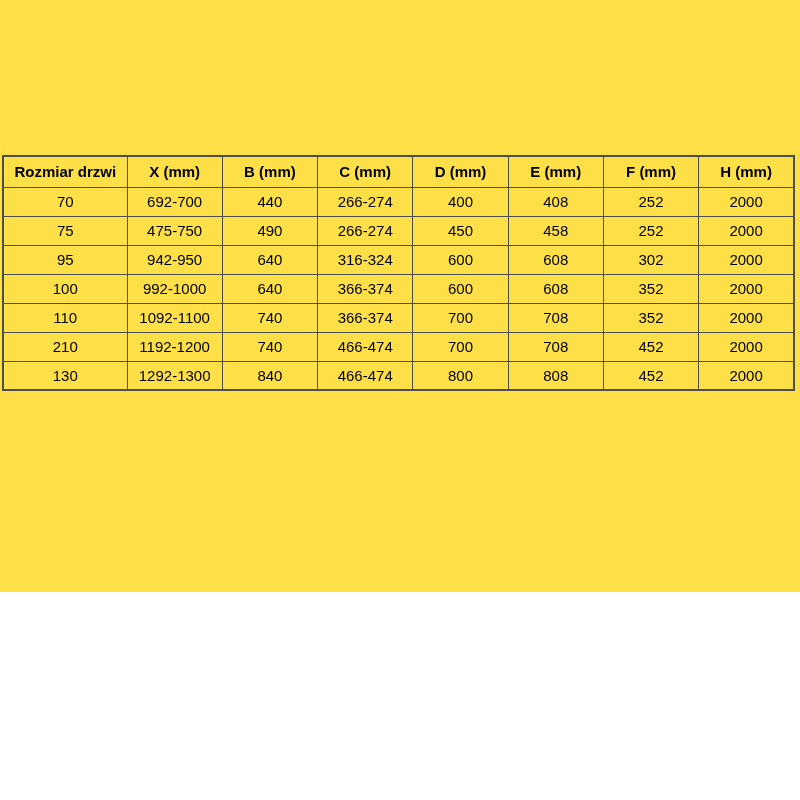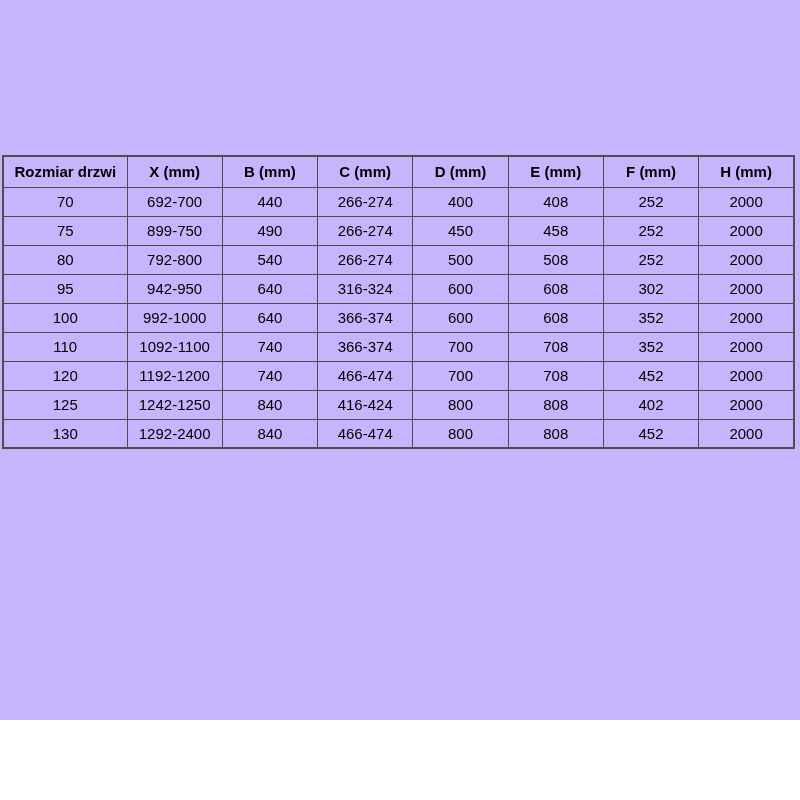--- a/index.html
+++ b/index.html
@@ -7,22 +7,22 @@
     margin: 0;
     padding: 0;
     width: 800px;
     height: 800px;
     background: #ffffff;
     font-family: "Liberation Sans", sans-serif;
   }
   .page {
     position: relative;
     width: 800px;
-    height: 720px;
-    background: #c4b5fd;
+    height: 592px;
+    background: #fde047;
     overflow: hidden;
   }
   table.size-table {
     position: absolute;
     top: 155px;
     left: 2px;
     width: 793px;
     border-collapse: collapse;
     table-layout: fixed;
     border: 2px solid #4d4d4d;
@@ -81,35 +81,25 @@
           <td>692-700</td>
           <td>440</td>
           <td>266-274</td>
           <td>400</td>
           <td>408</td>
           <td>252</td>
           <td>2000</td>
         </tr>
         <tr>
           <td>75</td>
-          <td>899-750</td>
+          <td>475-750</td>
           <td>490</td>
           <td>266-274</td>
           <td>450</td>
           <td>458</td>
-          <td>252</td>
-          <td>2000</td>
-        </tr>
-        <tr>
-          <td>80</td>
-          <td>792-800</td>
-          <td>540</td>
-          <td>266-274</td>
-          <td>500</td>
-          <td>508</td>
           <td>252</td>
           <td>2000</td>
         </tr>
         <tr>
           <td>95</td>
           <td>942-950</td>
           <td>640</td>
           <td>316-324</td>
           <td>600</td>
           <td>608</td>
@@ -130,42 +120,32 @@
           <td>110</td>
           <td>1092-1100</td>
           <td>740</td>
           <td>366-374</td>
           <td>700</td>
           <td>708</td>
           <td>352</td>
           <td>2000</td>
         </tr>
         <tr>
-          <td>120</td>
+          <td>210</td>
           <td>1192-1200</td>
           <td>740</td>
           <td>466-474</td>
           <td>700</td>
           <td>708</td>
           <td>452</td>
           <td>2000</td>
         </tr>
         <tr>
-          <td>125</td>
-          <td>1242-1250</td>
-          <td>840</td>
-          <td>416-424</td>
-          <td>800</td>
-          <td>808</td>
-          <td>402</td>
-          <td>2000</td>
-        </tr>
-        <tr>
           <td>130</td>
-          <td>1292-2400</td>
+          <td>1292-1300</td>
           <td>840</td>
           <td>466-474</td>
           <td>800</td>
           <td>808</td>
           <td>452</td>
           <td>2000</td>
         </tr>
       </tbody>
   </table>
 </div>

